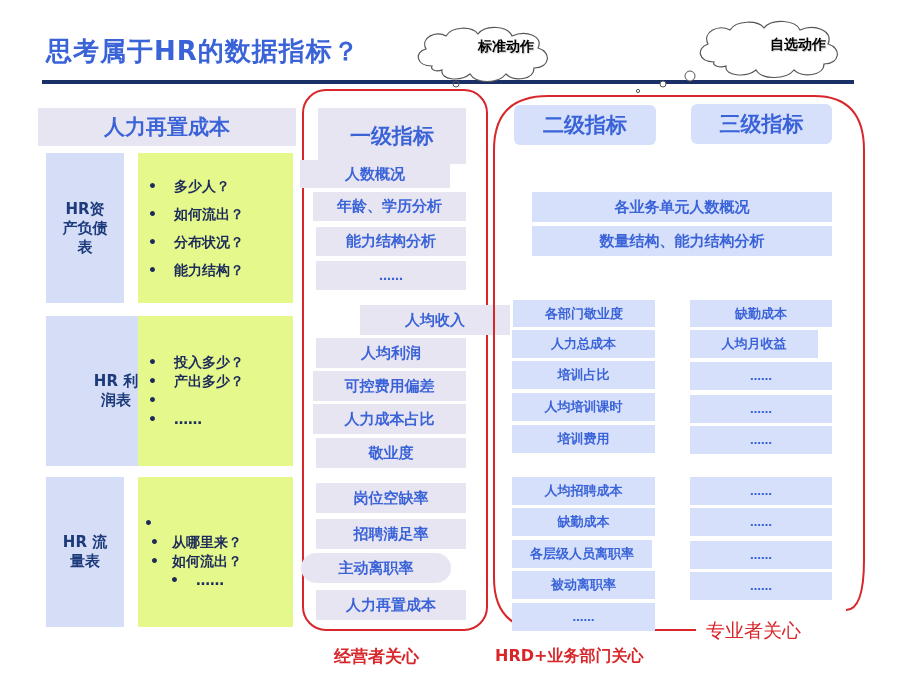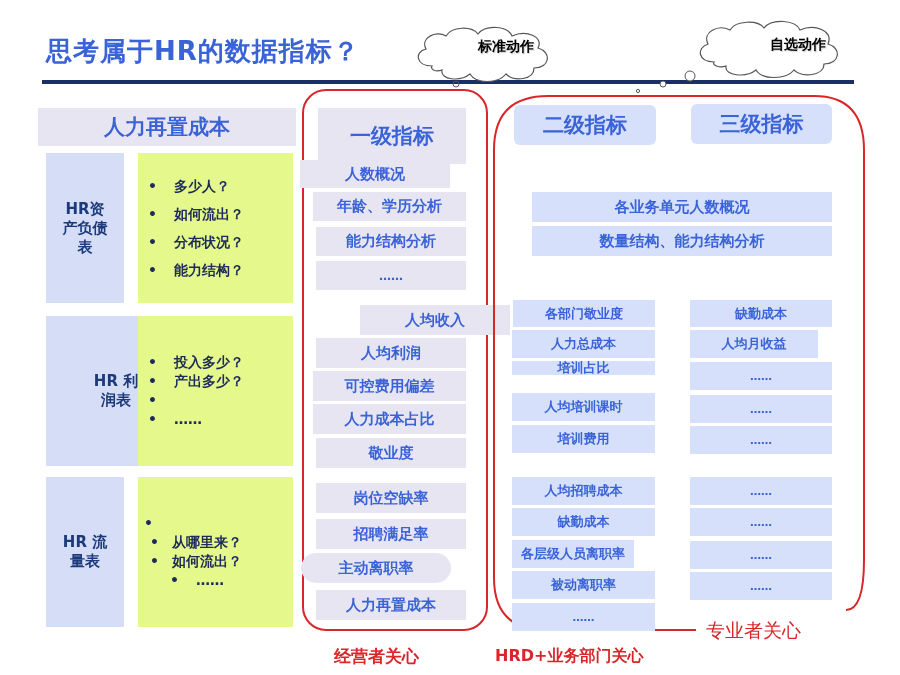--- a/index.html
+++ b/index.html
@@ -176,33 +176,33 @@
 </svg>
 
 <div class="abs hdr-blue" style="left:514px;top:105px;width:142px;height:40px;">二级指标</div>
 <div class="abs hdr-blue" style="left:691px;top:104px;width:141px;height:40px;">三级指标</div>
 
 <div class="cell-blue cell-wide" style="left:532px;top:192px;width:300px;height:30px;">各业务单元人数概况</div>
 <div class="cell-blue cell-wide" style="left:532px;top:226px;width:300px;height:30px;">数量结构、能力结构分析</div>
 
 <div class="cell-blue" style="left:513px;top:300px;width:142px;height:27px;">各部门敬业度</div>
 <div class="cell-blue" style="left:512px;top:330px;width:143px;height:28px;">人力总成本</div>
-<div class="cell-blue" style="left:512px;top:361px;width:143px;height:14px;">培训占比</div>
+<div class="cell-blue" style="left:512px;top:361px;width:143px;height:28px;">培训占比</div>
 <div class="cell-blue" style="left:512px;top:393px;width:143px;height:28px;">人均培训课时</div>
 <div class="cell-blue" style="left:512px;top:425px;width:143px;height:28px;">培训费用</div>
 
 <div class="cell-blue" style="left:690px;top:300px;width:142px;height:27px;">缺勤成本</div>
 <div class="cell-blue" style="left:690px;top:330px;width:128px;height:28px;">人均月收益</div>
 <div class="cell-blue" style="left:690px;top:362px;width:142px;height:28px;font-size:11px;">……</div>
 <div class="cell-blue" style="left:690px;top:395px;width:142px;height:28px;font-size:11px;">……</div>
 <div class="cell-blue" style="left:690px;top:426px;width:142px;height:28px;font-size:11px;">……</div>
 
 <div class="cell-blue" style="left:512px;top:477px;width:143px;height:28px;">人均招聘成本</div>
 <div class="cell-blue" style="left:512px;top:508px;width:143px;height:28px;">缺勤成本</div>
-<div class="cell-blue" style="left:512px;top:540px;width:122px;height:28px;">各层级人员离职率</div>
+<div class="cell-blue" style="left:512px;top:540px;width:140px;height:28px;">各层级人员离职率</div>
 <div class="cell-blue" style="left:512px;top:571px;width:143px;height:28px;">被动离职率</div>
 <div class="cell-blue" style="left:512px;top:603px;width:143px;height:28px;font-size:11px;">……</div>
 
 <div class="cell-blue" style="left:690px;top:477px;width:142px;height:28px;font-size:11px;">……</div>
 <div class="cell-blue" style="left:690px;top:508px;width:142px;height:28px;font-size:11px;">……</div>
 <div class="cell-blue" style="left:690px;top:541px;width:142px;height:28px;font-size:11px;">……</div>
 <div class="cell-blue" style="left:690px;top:572px;width:142px;height:28px;font-size:11px;">……</div>
 
 <div class="caption" style="left:495px;top:646px;font-size:16px;">HRD+业务部门关心</div>
 <div class="caption caption-large" style="left:706px;top:618px;">专业者关心</div>

